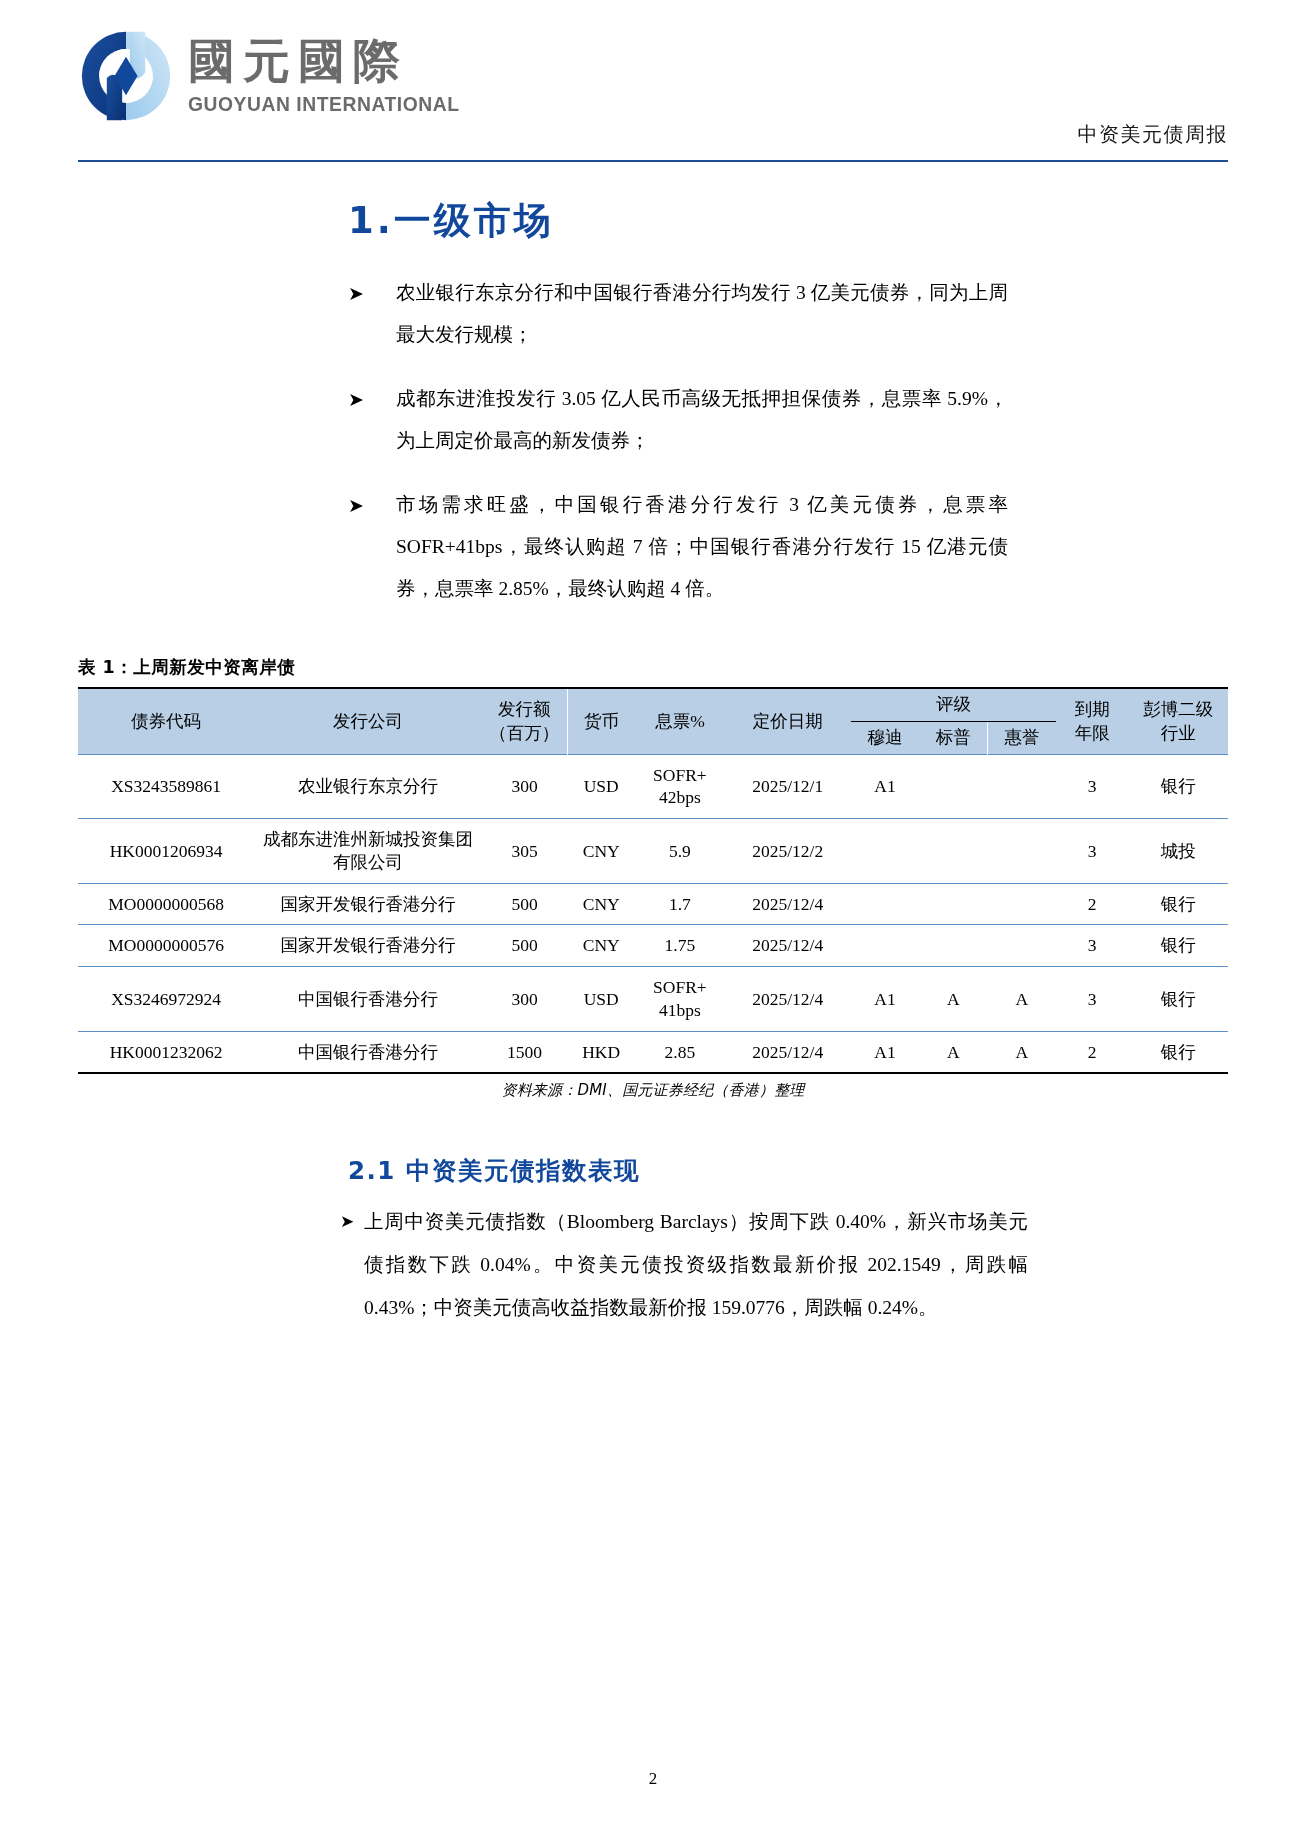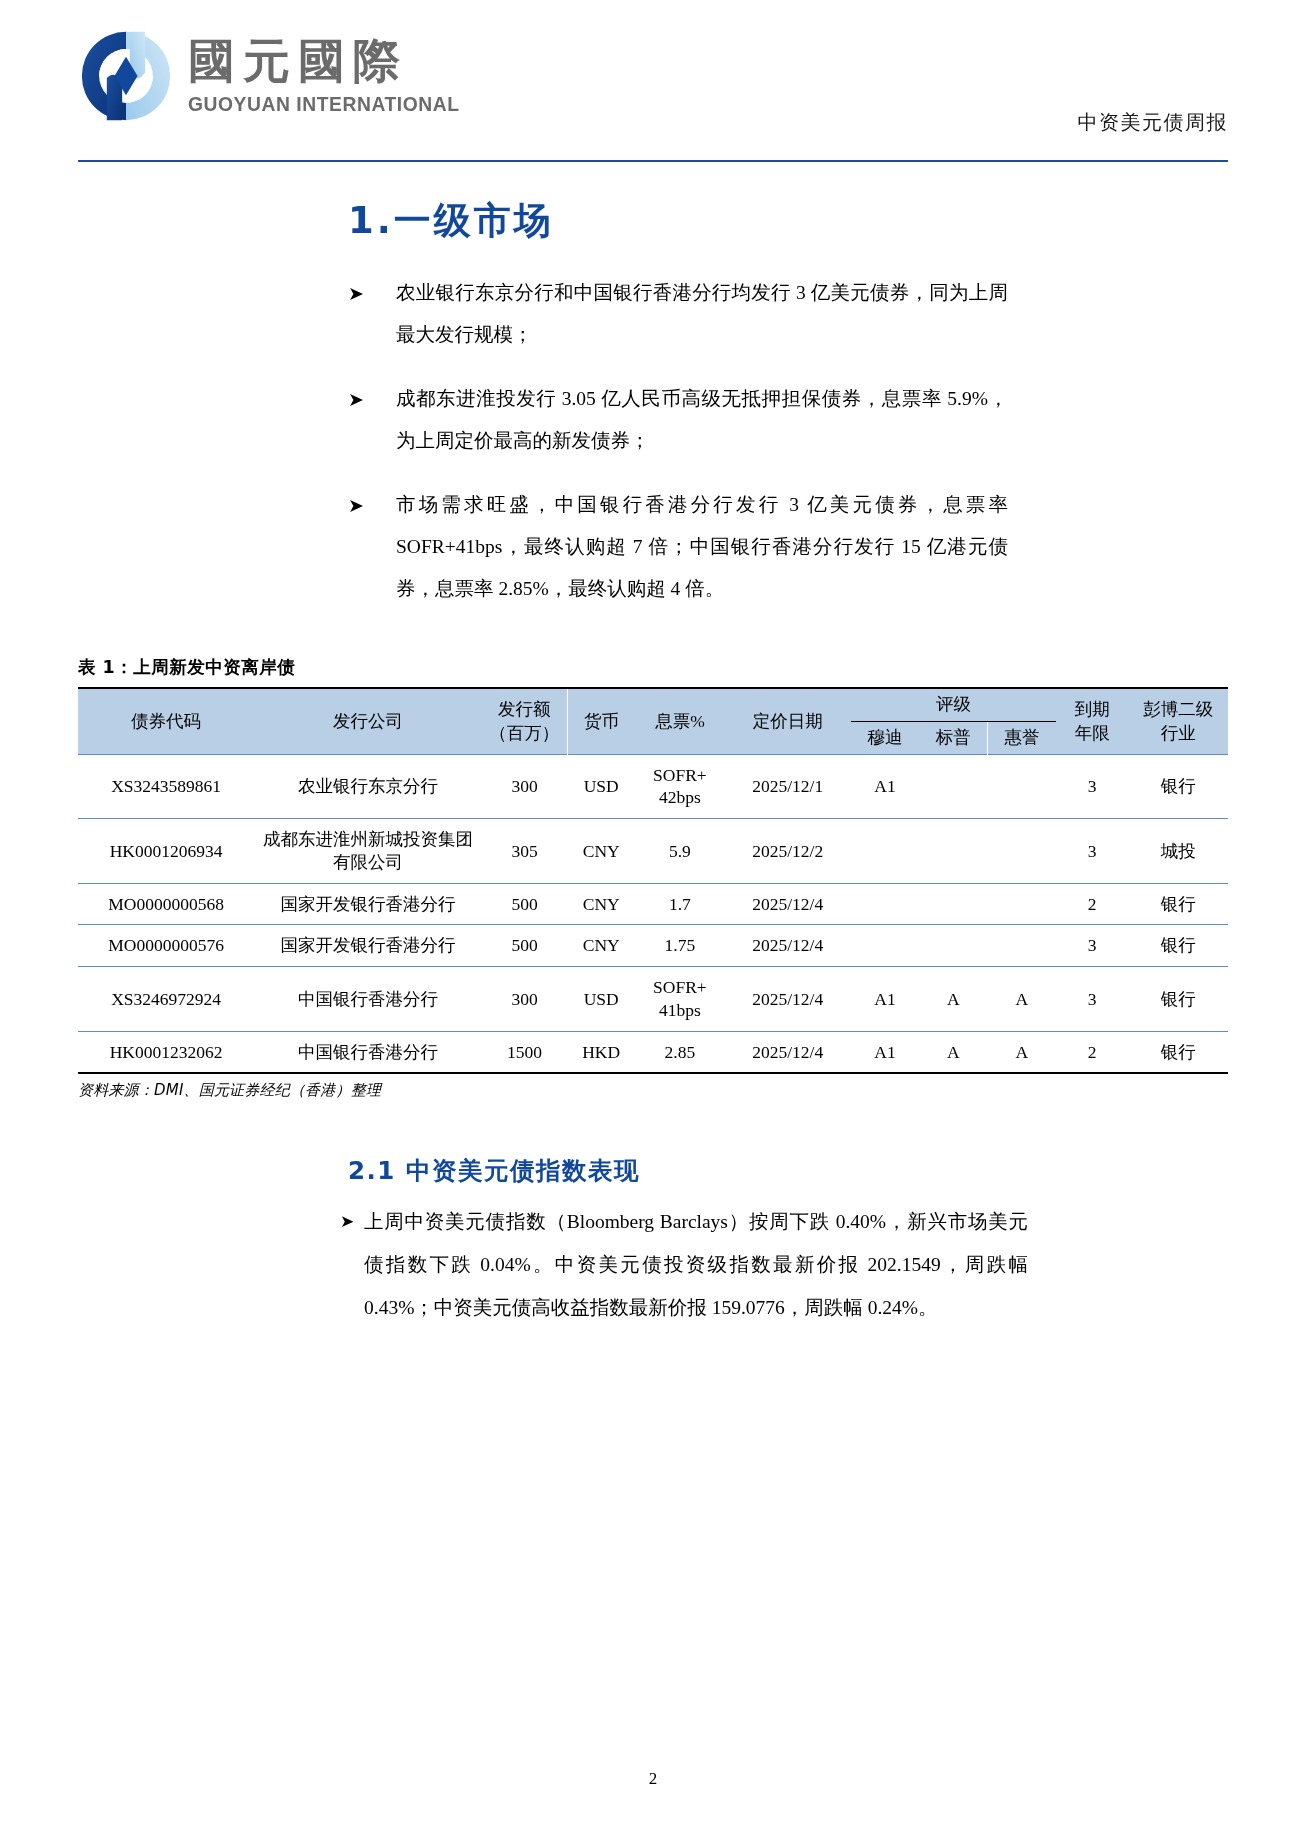--- a/index.html
+++ b/index.html
@@ -57,21 +57,21 @@
     font-size: 20.5px;
     font-weight: 700;
     color: #6b6b6b;
     letter-spacing: 0.6px;
     margin-top: 8px;
     transform: scaleX(0.94);
     transform-origin: left center;
   }
   .header-title {
     align-self: flex-end;
-    padding-bottom: 24px;
+    padding-bottom: 12px;
     font-size: 20px;
     letter-spacing: 1.5px;
     color: #1a1a1a;
     font-family: Liberation Serif, serif;
   }
 
   
   .content { padding-top: 6px; }
 
   h1.sec {
@@ -192,20 +192,21 @@
   .c-fitch { width: 66px; }
   .c-mat   { width: 70px; }
   .c-ind   { width: 96px; }
   .latin { font-family: "Liberation Serif", serif; }
   .src {
     font-family: "DejaVu Sans", sans-serif;
     font-style: italic;
     font-size: 15px;
     margin-top: 7px;
     letter-spacing: 0.2px;
+    text-align: center;
   }
 
   
   .page-number {
     position: absolute;
     bottom: 58px;
     left: 0;
     width: 100%;
     text-align: center;
     font-size: 17px;

